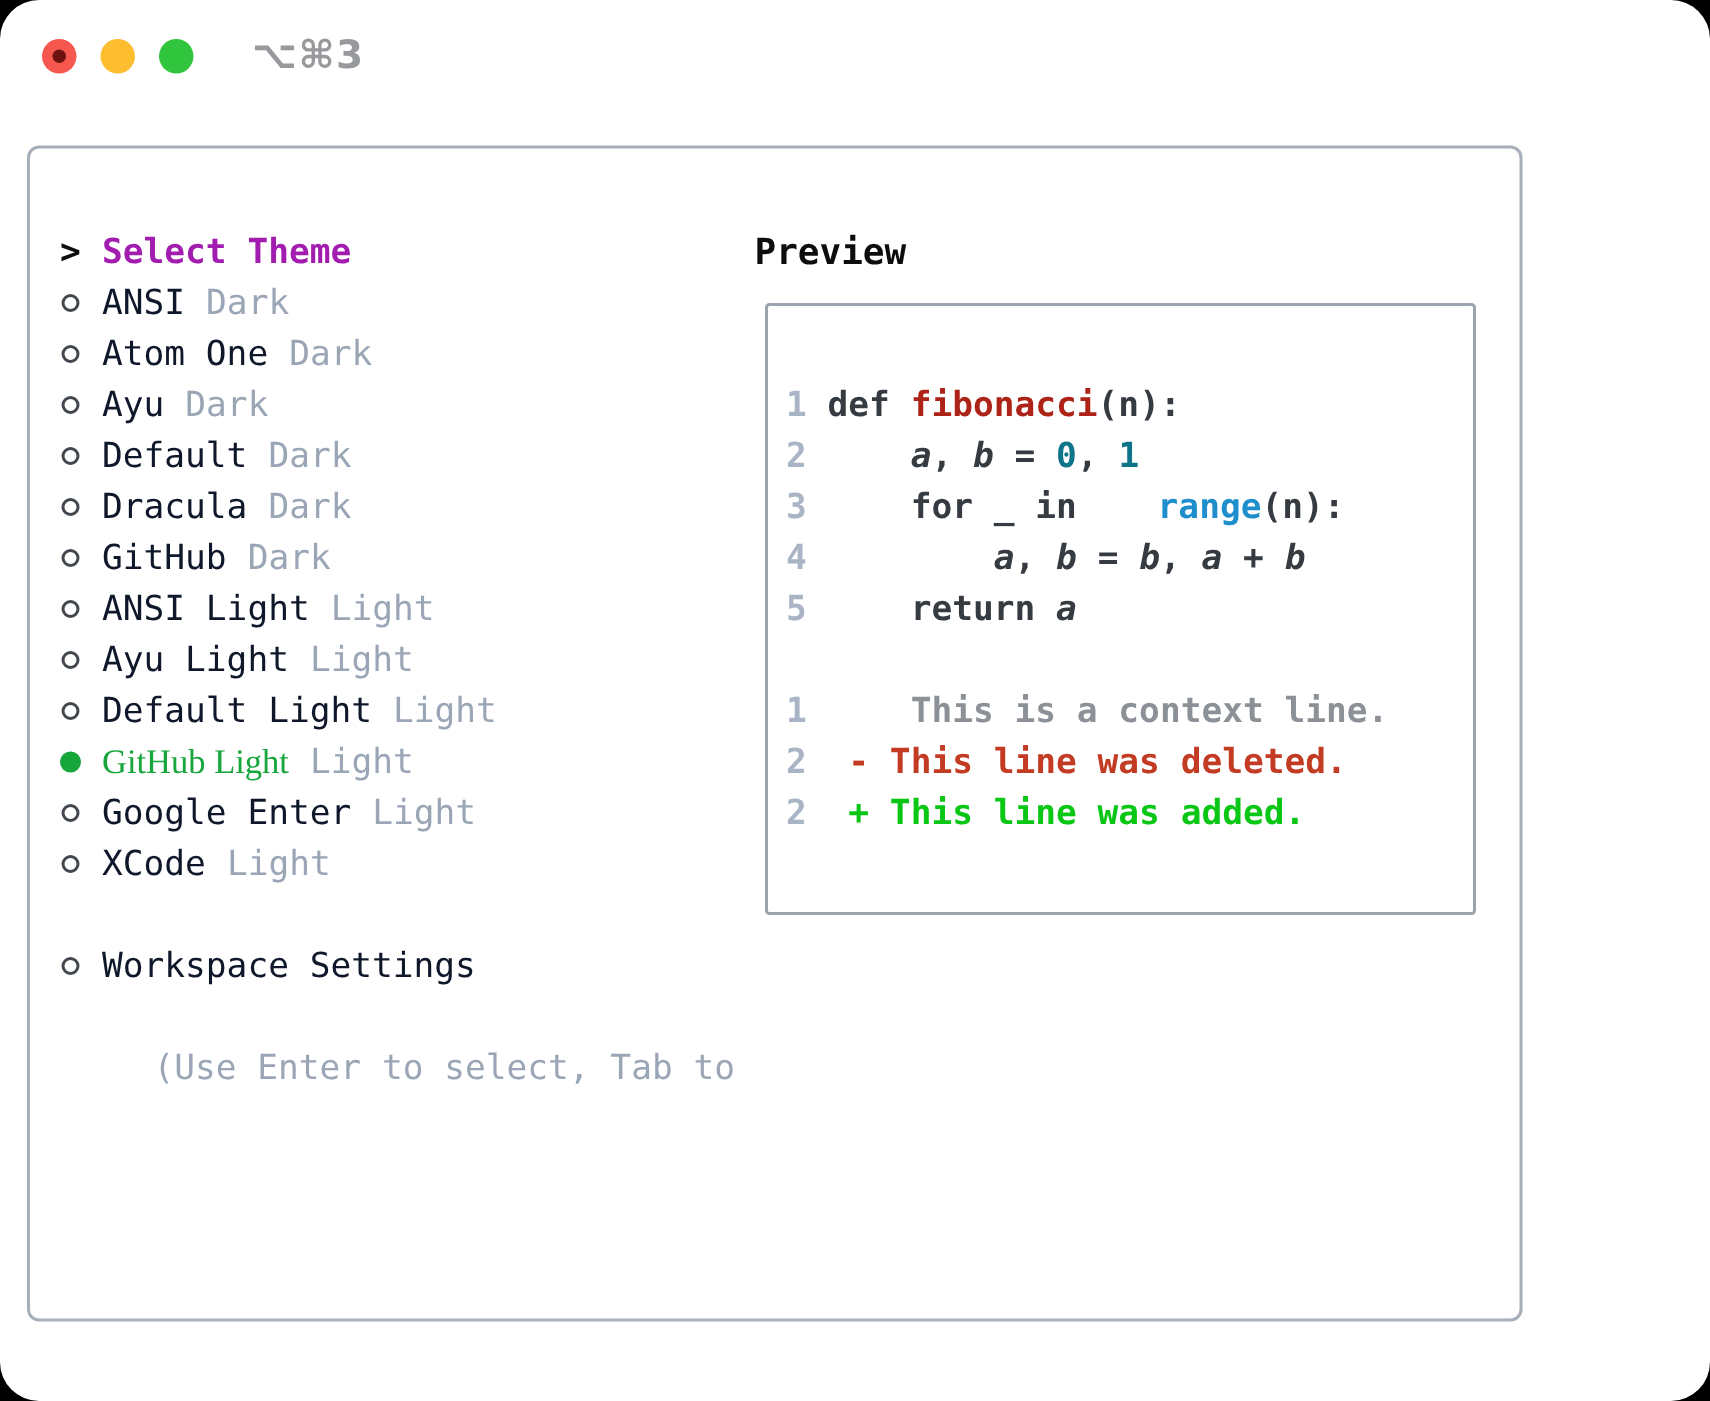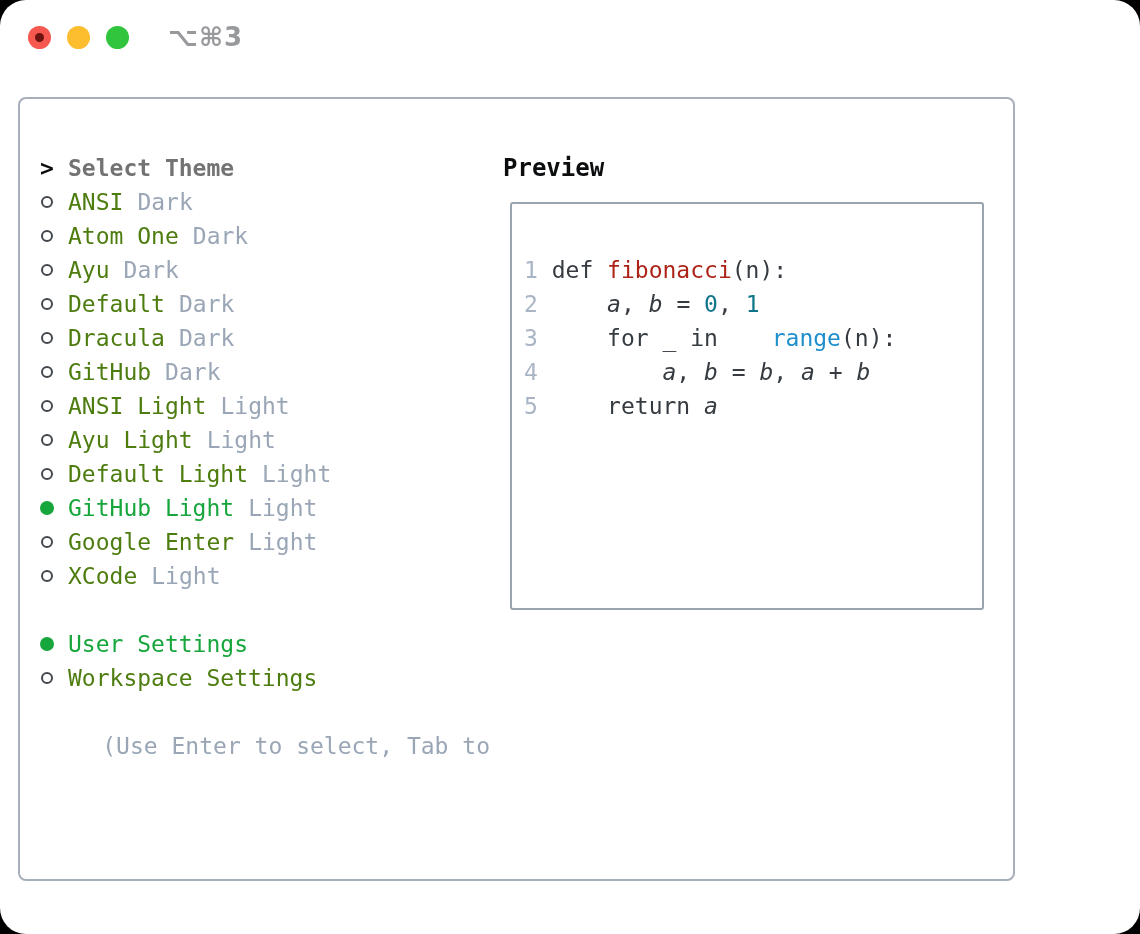--- a/index.html
+++ b/index.html
@@ -26,35 +26,35 @@
 
   
   .left-col{position:absolute;left:20px;top:52px;width:450px;
             font-size:23px;line-height:34px;color:#3a4046;}
   .row{display:flex;height:34px;align-items:center;white-space:pre;}
   .bullet{width:28px;flex:0 0 28px;display:flex;align-items:center;}
   .ring{width:12px;height:12px;border:2px solid #42484e;border-radius:50%;
         box-sizing:border-box;margin-left:1px;}
   .seldot{width:14px;height:14px;border-radius:50%;background:#16a63c;}
   .prompt{color:#0b0d0f;font-weight:bold;}
-  .header-label{color:#737373;font-weight:bold;}
-  .name{color:#4d7c0f;}
-  .name.selected{color:#16a63c;}
+  .header-label{color:#a21caf;font-weight:bold;}
+  .name{color:#0f172a;}
+  .name.selected{color:#16a63c;font-family:Liberation Serif, serif;}
   .variant{color:#9aa6b6;margin-left:14px;}
   .apply-label{color:#15171a;}
   .spacer{height:34px;}
   .help-line{height:34px;line-height:34px;color:#9aa6b6;white-space:pre;text-align:right;}
 
   
   .preview-title{position:absolute;left:483px;top:52px;height:34px;line-height:34px;
                  font-size:24px;font-weight:bold;color:#0b0d0f;}
   .preview-box{position:absolute;left:490px;top:103px;width:474px;height:408px;
                border:2px solid #9aa4ae;border-radius:3px;box-sizing:border-box;
                padding:49px 0 0 12px;overflow:hidden;}
-  .cline{height:34px;line-height:34px;font-size:23px;white-space:pre;}
+  .cline{height:34px;line-height:34px;font-size:23px;white-space:pre;font-weight:bold;}
   .lineno{color:#a9b5c4;}
   .c-plain{color:#353b41;}
   .c-func{color:#ad2318;}
   .c-builtin{color:#1e8fcc;margin-left:40px;}
   .c-num{color:#0e7489;}
   .c-var{color:#353b41;font-style:italic;}
   .k-context{color:#8b9197;}
   .k-deleted{color:#c23b22;}
   .k-added{color:#0ac716;}
 </style>
@@ -90,21 +90,20 @@
           <div class="row"><span class="bullet"><span class="ring"></span></span><span class="name">Default Light</span><span class="variant">Light</span></div>
           <div class="row"><span class="bullet"><span class="seldot"></span></span><span class="name selected">GitHub Light</span><span class="variant">Light</span></div>
           <div class="row"><span class="bullet"><span class="ring"></span></span><span class="name">Google Enter</span><span class="variant">Light</span></div>
           <div class="row"><span class="bullet"><span class="ring"></span></span><span class="name">XCode</span><span class="variant">Light</span></div>
         </div>
 
       <div class="spacer"></div>
 
 
       <div id="apply-list">
-          <div class="row"><span class="bullet"><span class="seldot"></span></span><span class="name selected">User Settings</span></div>
           <div class="row"><span class="bullet"><span class="ring"></span></span><span class="name">Workspace Settings</span></div>
         </div>
 
       <div class="spacer"></div>
 
       <div id="help-text">
           <div class="help-line">(Use Enter to select, Tab to</div>
         </div>
     </div>
 
@@ -112,16 +111,21 @@
 
     <div class="preview-box">
       <div id="code-lines">
           <div class="cline"><span class="lineno">1</span><span class="c-plain"> def </span><span class="c-func">fibonacci</span><span class="c-plain">(n):</span></div>
           <div class="cline"><span class="lineno">2</span><span class="c-plain">     </span><span class="c-var">a</span><span class="c-plain">, </span><span class="c-var">b</span><span class="c-plain"> = </span><span class="c-num">0</span><span class="c-plain">, </span><span class="c-num">1</span></div>
           <div class="cline"><span class="lineno">3</span><span class="c-plain">     for _ in </span><span class="c-builtin">range</span><span class="c-plain">(n):</span></div>
           <div class="cline"><span class="lineno">4</span><span class="c-plain">         </span><span class="c-var">a</span><span class="c-plain">, </span><span class="c-var">b</span><span class="c-plain"> = </span><span class="c-var">b</span><span class="c-plain">, </span><span class="c-var">a</span><span class="c-plain"> + </span><span class="c-var">b</span></div>
           <div class="cline"><span class="lineno">5</span><span class="c-plain">     return </span><span class="c-var">a</span></div>
         </div>
       <div class="cline"></div>
+      <div id="diff-lines">
+          <div class="cline"><span class="lineno">1</span><span class="k-context">     This is a context line.</span></div>
+          <div class="cline"><span class="lineno">2</span><span class="k-deleted">  - This line was deleted.</span></div>
+          <div class="cline"><span class="lineno">2</span><span class="k-added">  + This line was added.</span></div>
+        </div>
     </div>
 
   </div>
 </div>
 
 </body></html>

